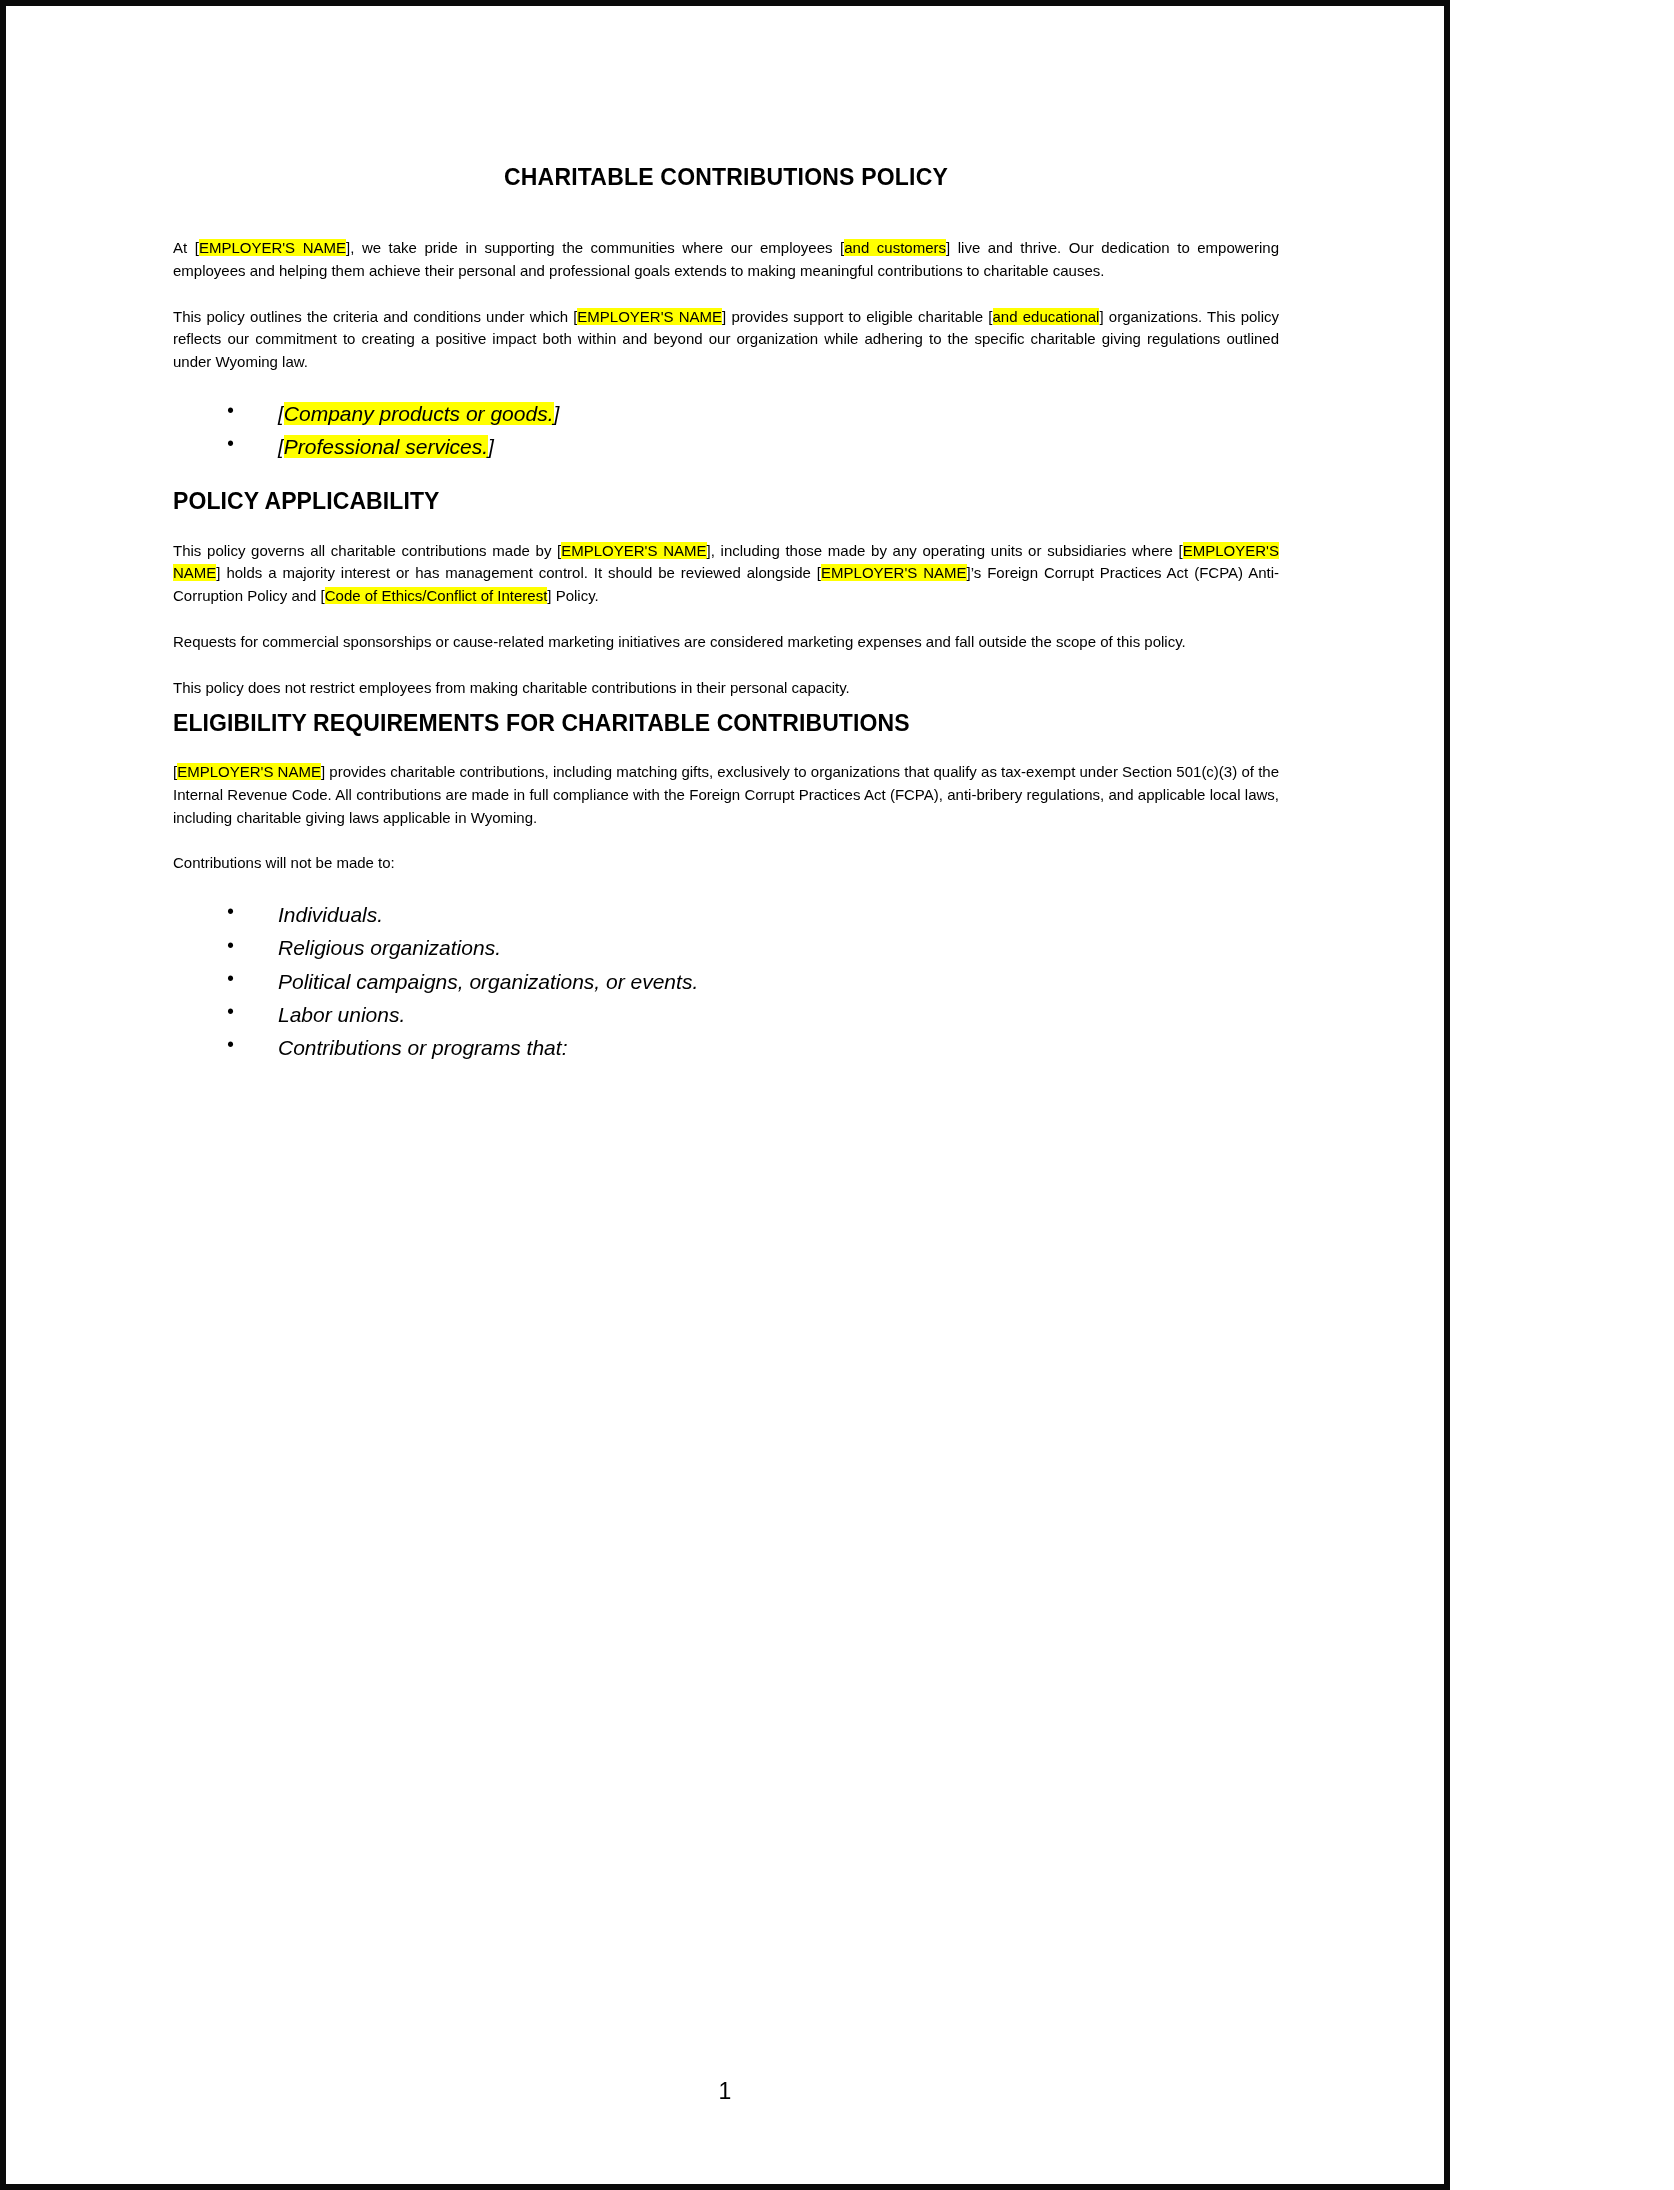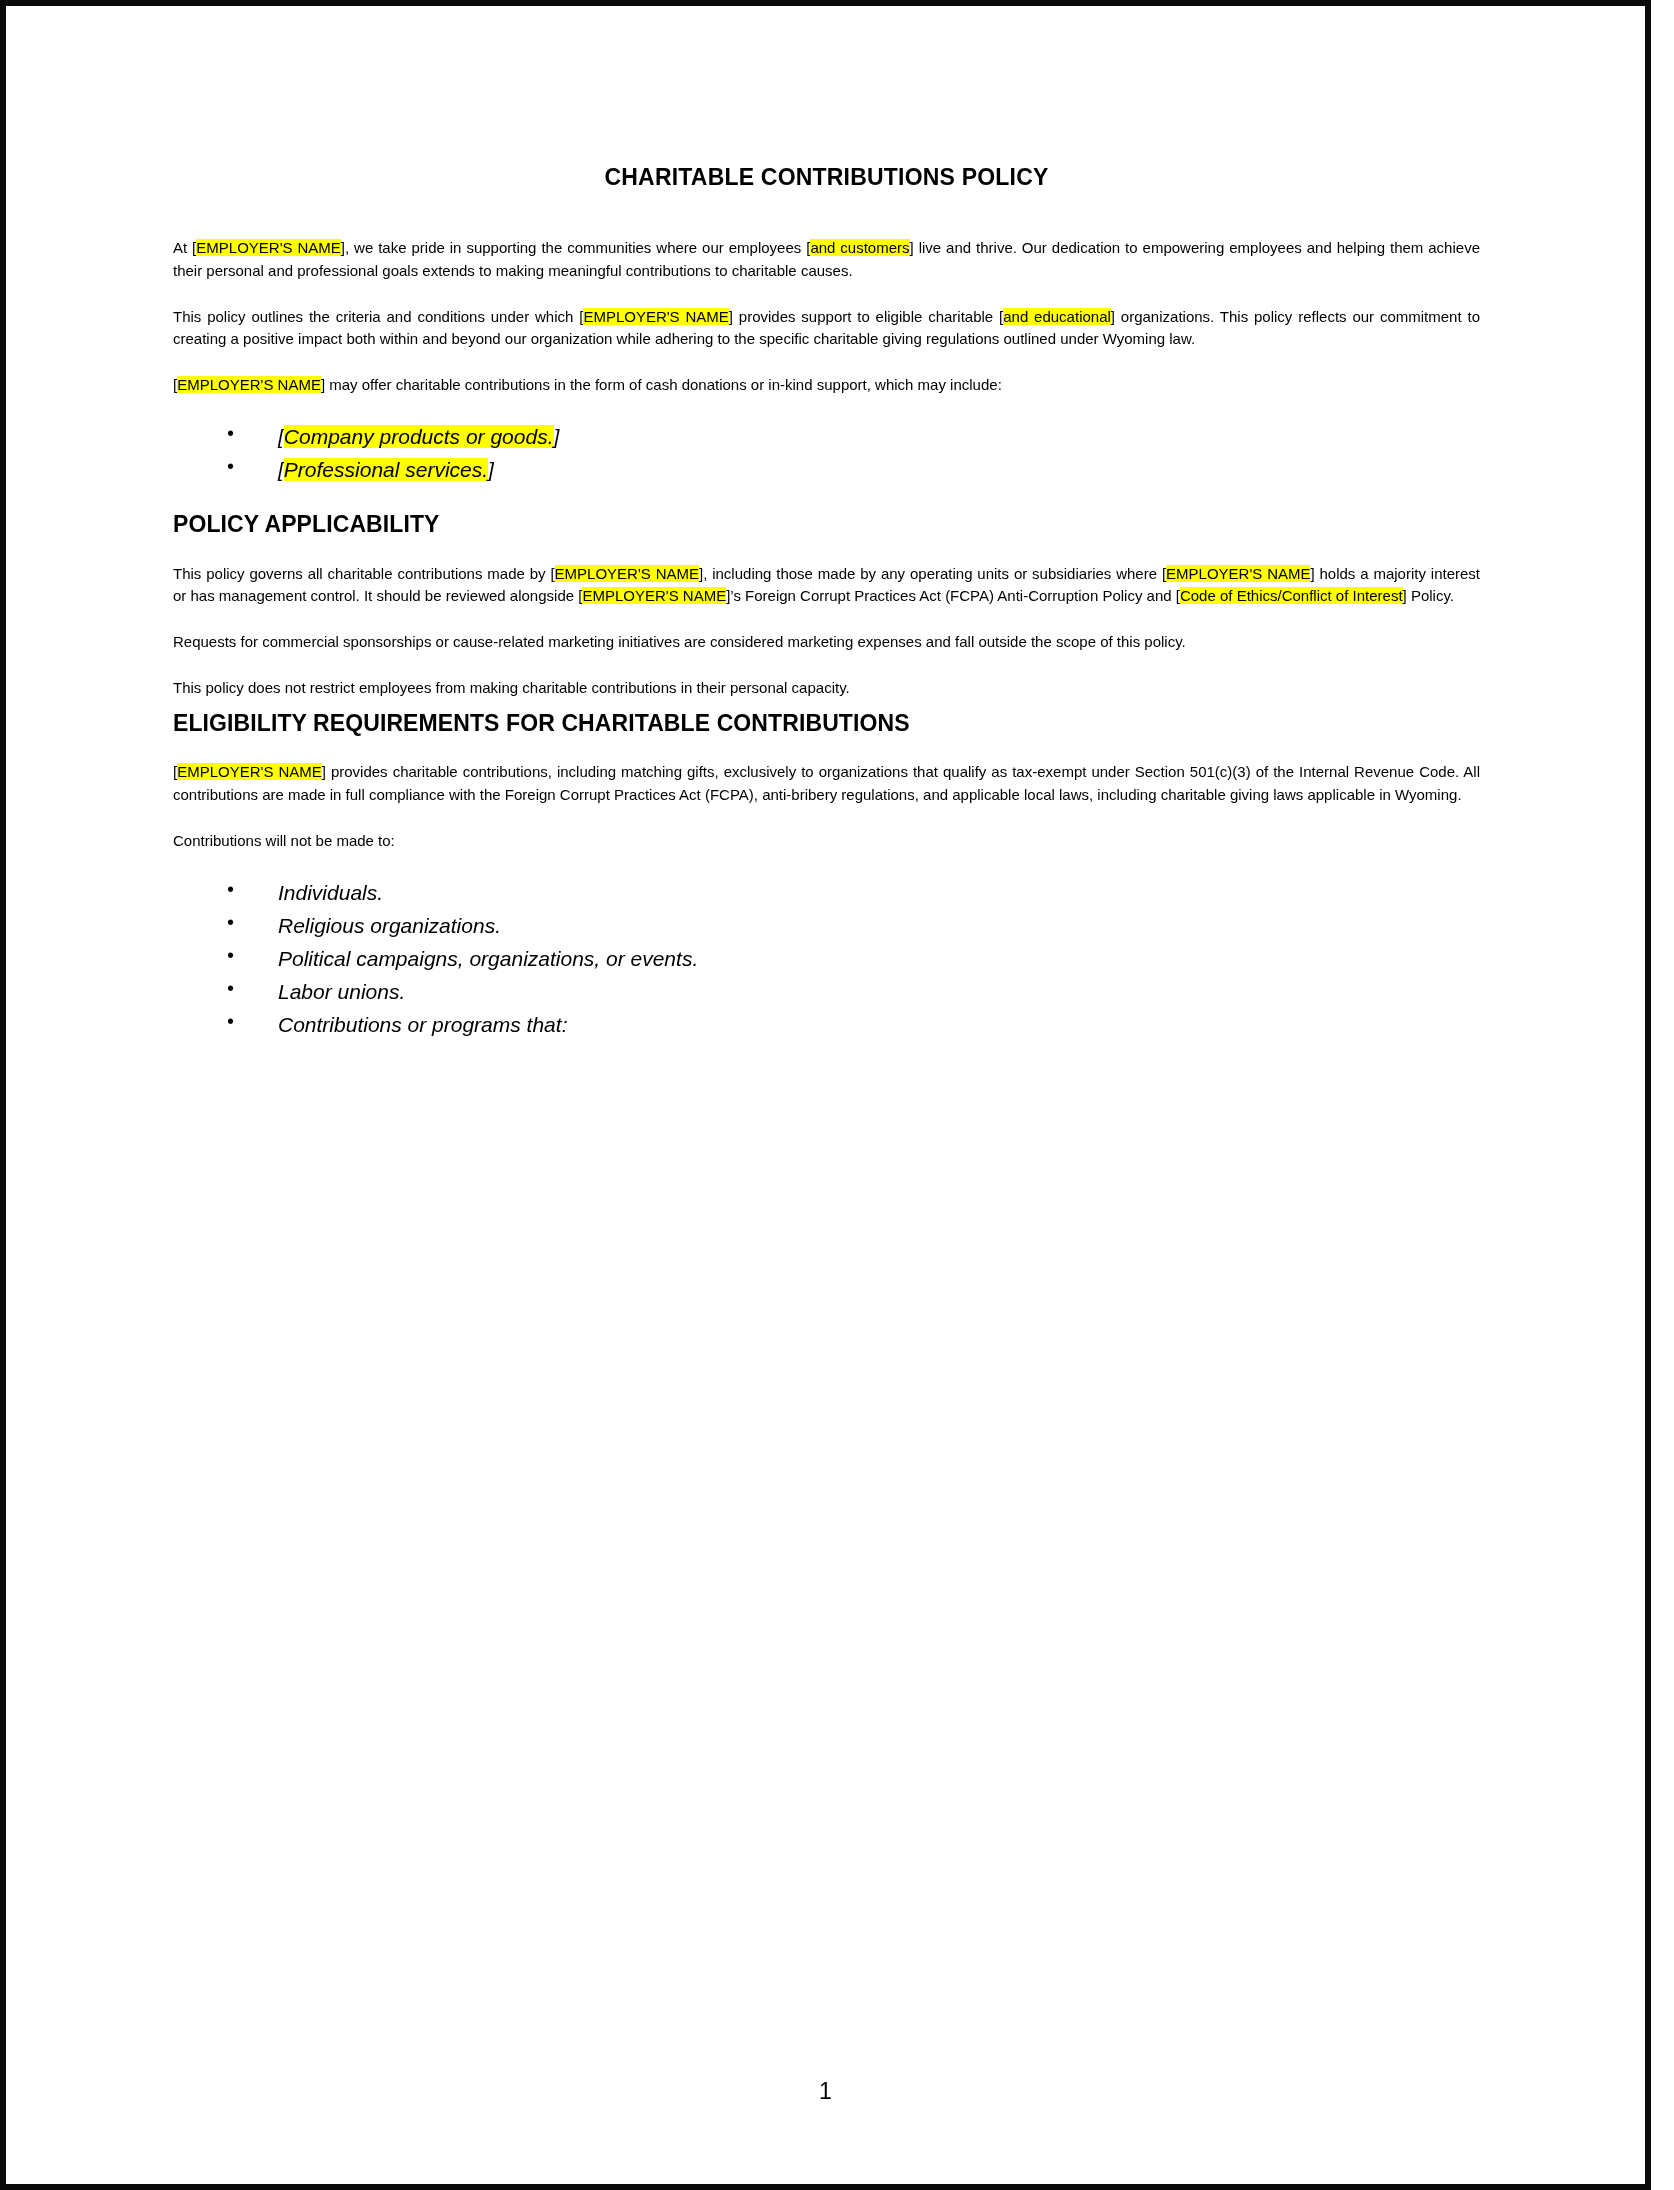--- a/index.html
+++ b/index.html
@@ -2,21 +2,21 @@
 <html style="font-size:14px"><head>
 <meta charset="utf-8">
 <style>
   html, body {
     margin: 0;
     padding: 0;
     background: #ffffff;
   }
   .page {
     position: relative;
-    width: 1651px;
+    width: 1450px;
     height: 2190px;
     background: #ffffff;
     box-sizing: border-box;
     border: 6.1px solid #0a0a0a;
     font-family: "Liberation Sans", sans-serif;
     color: #000000;
     overflow: hidden;
   }
   .sheet {
     position: absolute;
@@ -85,21 +85,20 @@
 <div class="page">
   <div class="sheet">
 
     <div class="doc-title">CHARITABLE CONTRIBUTIONS POLICY</div>
 
 
     <p class="body-par"><span>At [</span><span class="hl">EMPLOYER'S NAME</span><span>], we take pride in supporting the communities where our employees [</span><span class="hl">and customers</span><span>] live and thrive. Our dedication to empowering employees and helping them achieve their personal and professional goals extends to making meaningful contributions to charitable causes.</span></p>
 
     <p class="body-par"><span>This policy outlines the criteria and conditions under which [</span><span class="hl">EMPLOYER'S NAME</span><span>] provides support to eligible charitable [</span><span class="hl">and educational</span><span>] organizations. This policy reflects our commitment to creating a positive impact both within and beyond our organization while adhering to the specific charitable giving regulations outlined under Wyoming law.</span></p>
 
-    <p class="body-par"><span>[</span><span class="hl">EMPLOYER'S NAME</span><span>] may offer charitable contributions in the form of cash donations or in-kind support, which may include:</span></p>
 
     <ul class="bullets">
       <li><span>[</span><span class="hl">Company products or goods.</span><span>]</span></li>
       <li><span>[</span><span class="hl">Professional services.</span><span>]</span></li>
     </ul>
 
     <h2 class="section-heading">POLICY APPLICABILITY</h2>
 
     <p class="body-par"><span>This policy governs all charitable contributions made by [</span><span class="hl">EMPLOYER'S NAME</span><span>], including those made by any operating units or subsidiaries where [</span><span class="hl">EMPLOYER'S NAME</span><span>] holds a majority interest or has management control. It should be reviewed alongside [</span><span class="hl">EMPLOYER'S NAME</span><span>]’s Foreign Corrupt Practices Act (FCPA) Anti-Corruption Policy and [</span><span class="hl">Code of Ethics/Conflict of Interest</span><span>] Policy.</span></p>
 

